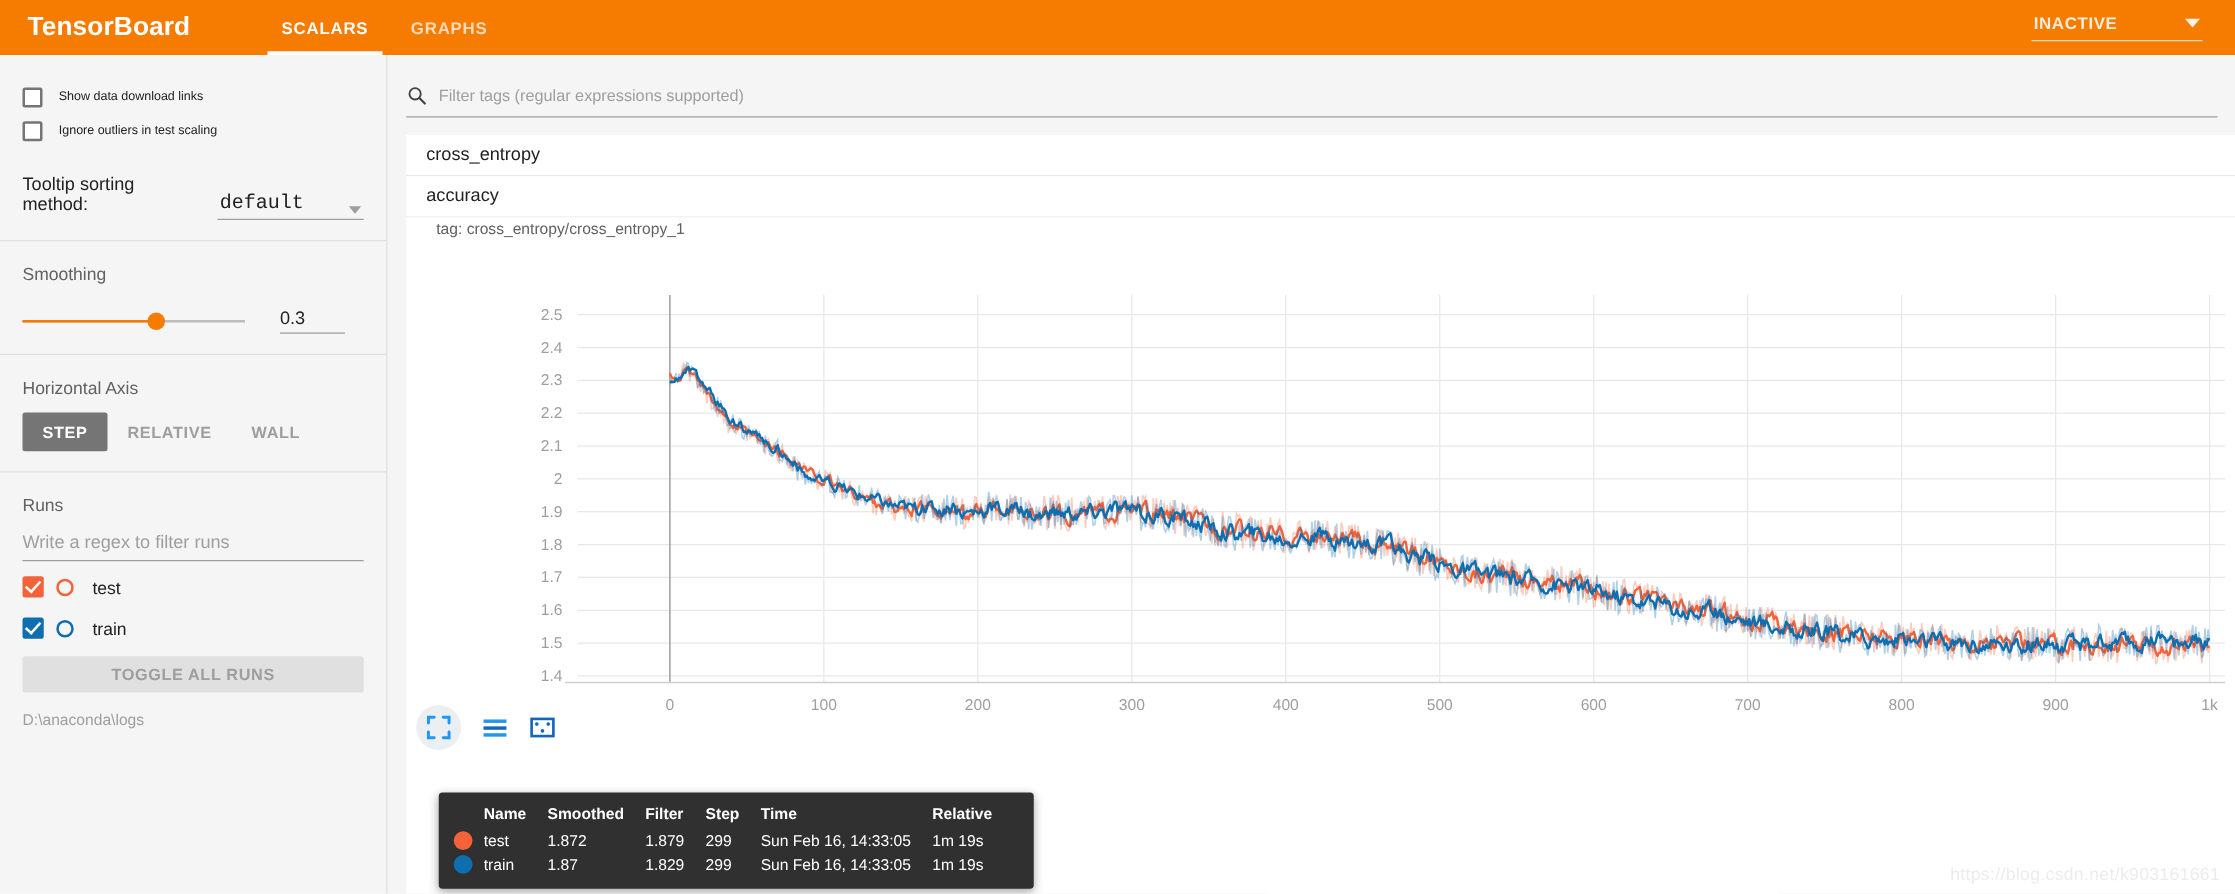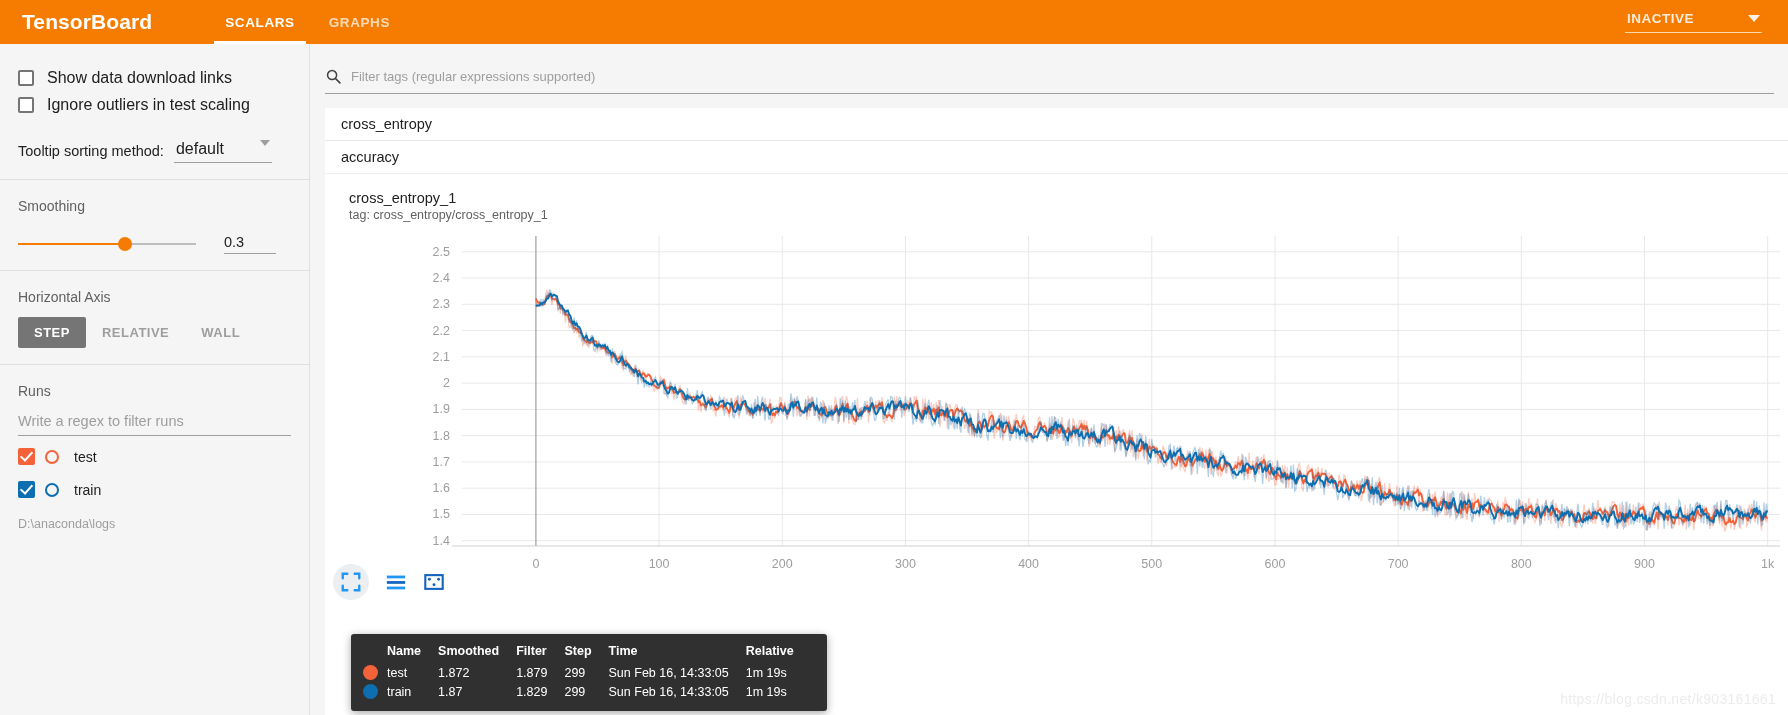--- a/index.html
+++ b/index.html
@@ -50,28 +50,28 @@
   .sidebar {
     position:absolute; top:44px; left:0; width:310px; height:671px;
     background:#f5f5f5; border-right:1px solid #e0e0e0;
     padding:0 18px; overflow:hidden;
   }
   .chkrow { display:flex; align-items:center; margin-top:0; height:27px; }
   .sb-checkbox {
     width:16px;height:16px;border:2px solid #757575;border-radius:2px;
     background:#fff; flex:0 0 auto; cursor:pointer;
   }
-  .chkrow .lbl { font-size:16px; color:#212121; margin-left:13px; }
+  .chkrow .lbl { font-size:10px; color:#212121; margin-left:13px; }
   .sb-pad-top { padding-top:20px; }
 
   .tooltip-sort-row { display:flex; align-items:flex-end; margin-top:22px; }
   .tooltip-sort-row .lead { font-size:14.5px; color:#212121; padding-bottom:4px; }
   .dropdown {
-    margin-left:10px; display:flex; align-items:flex-start; gap:36px;
-    border-bottom:1px solid #9e9e9e; padding:0 2px 4px 2px; min-width:96px; cursor:pointer;
+    margin-left:10px; display:flex; align-items:flex-end; gap:36px;
+    border-bottom:1px solid #9e9e9e; padding:0 2px 4px 2px; min-width:96px; cursor:pointer;font-family:Liberation Mono, monospace;
   }
   .dropdown .val { font-size:16px; color:#212121; }
   .caret-grey {
     width:0;height:0;border-left:5px solid transparent;border-right:5px solid transparent;
     border-top:6px solid #9e9e9e; margin-left:auto;
   }
   .divider { height:1px; background:#e0e0e0; margin:16px -18px 0 -18px; }
 
   .section-title { font-size:14px; color:#616161; margin-top:18px; }
 
@@ -238,20 +238,21 @@
       <span class="run-chk" style="background:#f4623a"></span>
       <span class="run-circle" style="border-color:#f4623a"></span>
       <span class="run-name">test</span>
     </div>
     <div class="run-row">
       <span class="run-chk" style="background:#0d6eb0"></span>
       <span class="run-circle" style="border-color:#0d6eb0"></span>
       <span class="run-name">train</span>
     </div>
 
+    <div class="toggle-all">TOGGLE ALL RUNS</div>
     <div class="logdir">D:\anaconda\logs</div>
   </div>
 
   <div class="main">
 
     <div class="filter-bar">
       <svg class="search-icon" viewBox="0 0 24 24">
         <circle cx="10" cy="10" r="6.4" fill="none" stroke="#424242" stroke-width="2.1"></circle>
         <line x1="14.8" y1="14.8" x2="21" y2="21" stroke="#424242" stroke-width="2.4" stroke-linecap="round"></line>
       </svg>
@@ -261,21 +262,20 @@
     <div class="tag-list">
       <div class="tag-row expanded">
         <span>cross_entropy</span>
       </div>
       <div class="tag-row">
         <span>accuracy</span>
       </div>
     </div>
 
     <div class="chart-card">
-      <div class="chart-title">cross_entropy_1</div>
       <div class="chart-tag">tag: cross_entropy/cross_entropy_1</div>
 
       <div class="plot-wrap">
         <svg class="plot" id="plot-svg" width="1477" height="360">
             <line x1="137" y1="314.74576271186436" x2="1455" y2="314.74576271186436" stroke="#e8e8e8" stroke-width="1"></line>
             <text x="125" y="318.74576271186436" text-anchor="end" font-size="12.5" fill="#9e9e9e" font-family="&quot;Liberation Sans&quot;, sans-serif">1.4</text>
             <line x1="137" y1="288.47457627118644" x2="1455" y2="288.47457627118644" stroke="#e8e8e8" stroke-width="1"></line>
             <text x="125" y="292.47457627118644" text-anchor="end" font-size="12.5" fill="#9e9e9e" font-family="&quot;Liberation Sans&quot;, sans-serif">1.5</text>
             <line x1="137" y1="262.2033898305084" x2="1455" y2="262.2033898305084" stroke="#e8e8e8" stroke-width="1"></line>
             <text x="125" y="266.2033898305084" text-anchor="end" font-size="12.5" fill="#9e9e9e" font-family="&quot;Liberation Sans&quot;, sans-serif">1.6</text>

